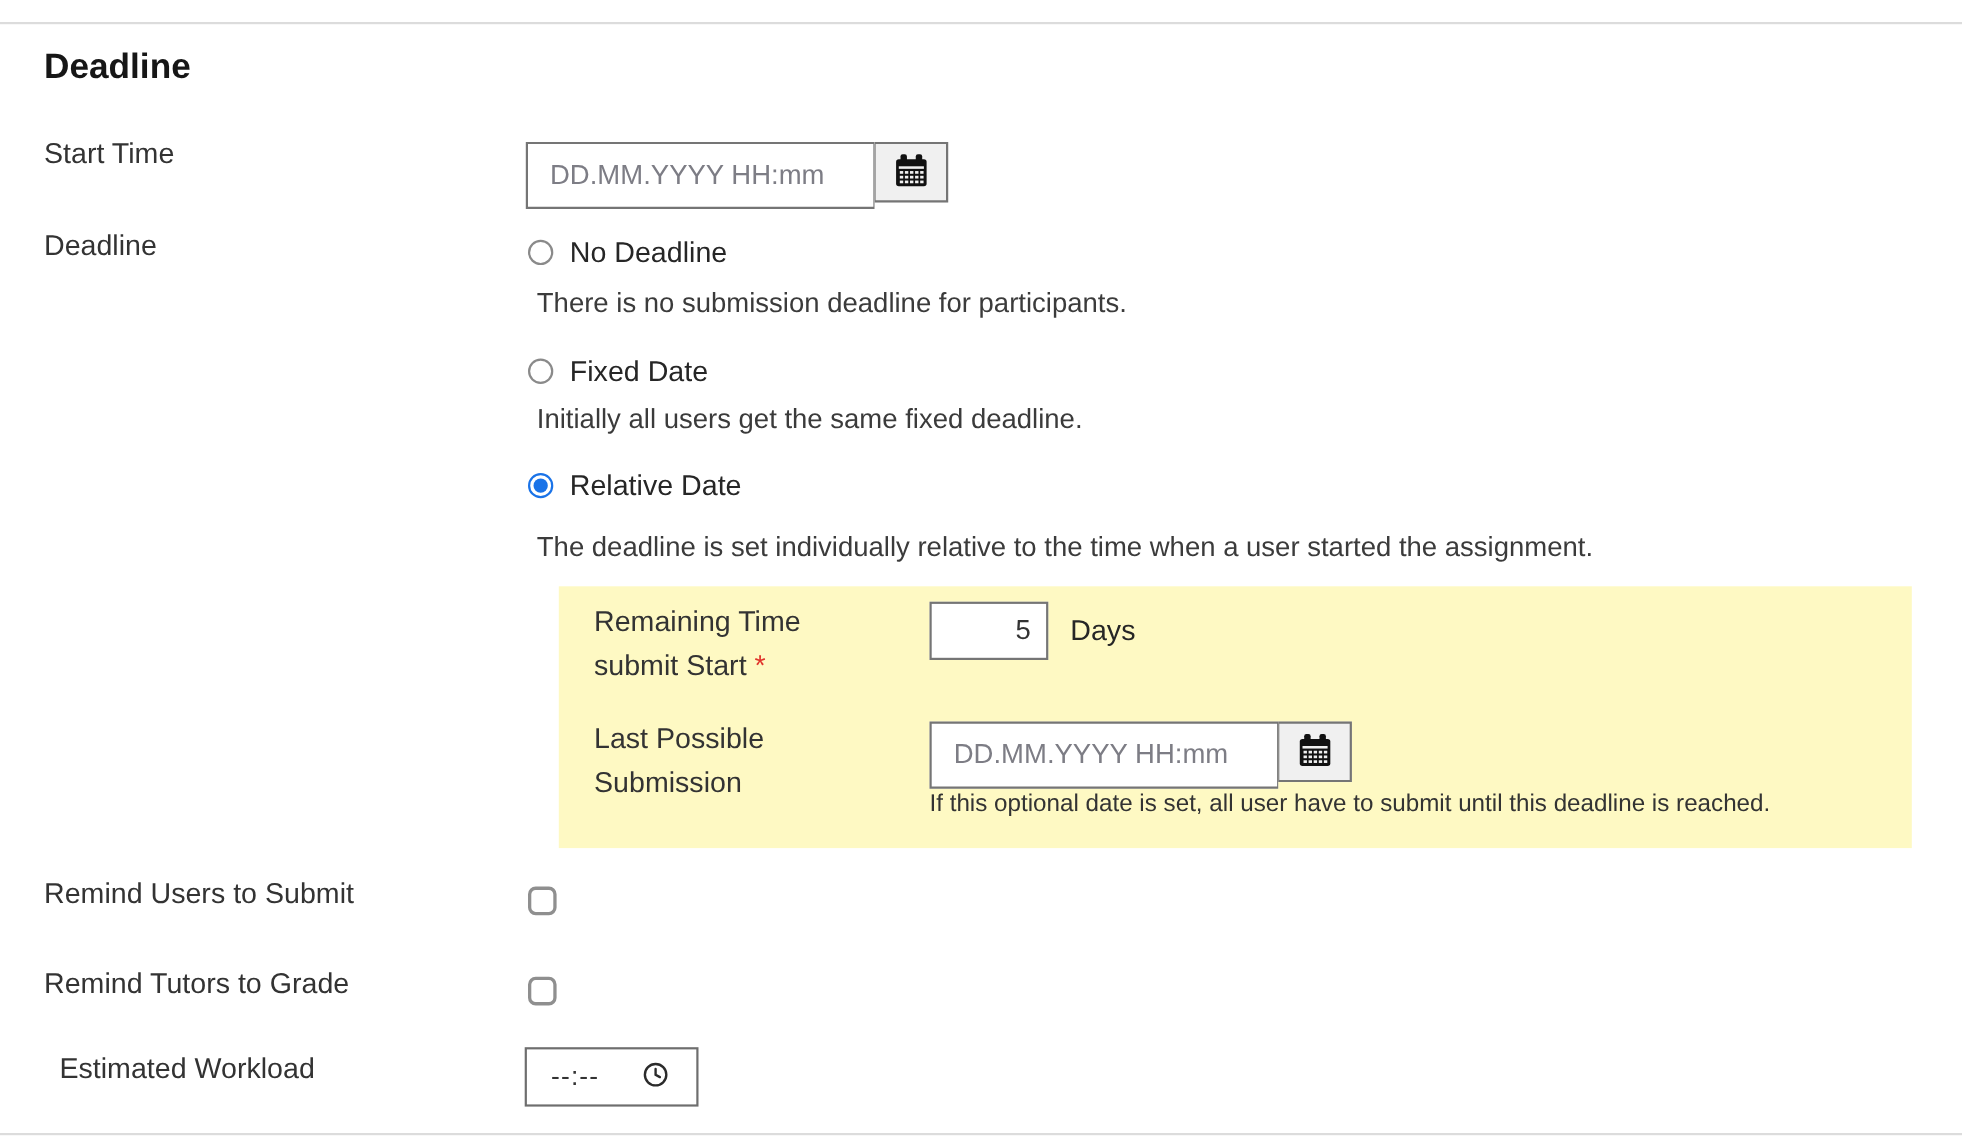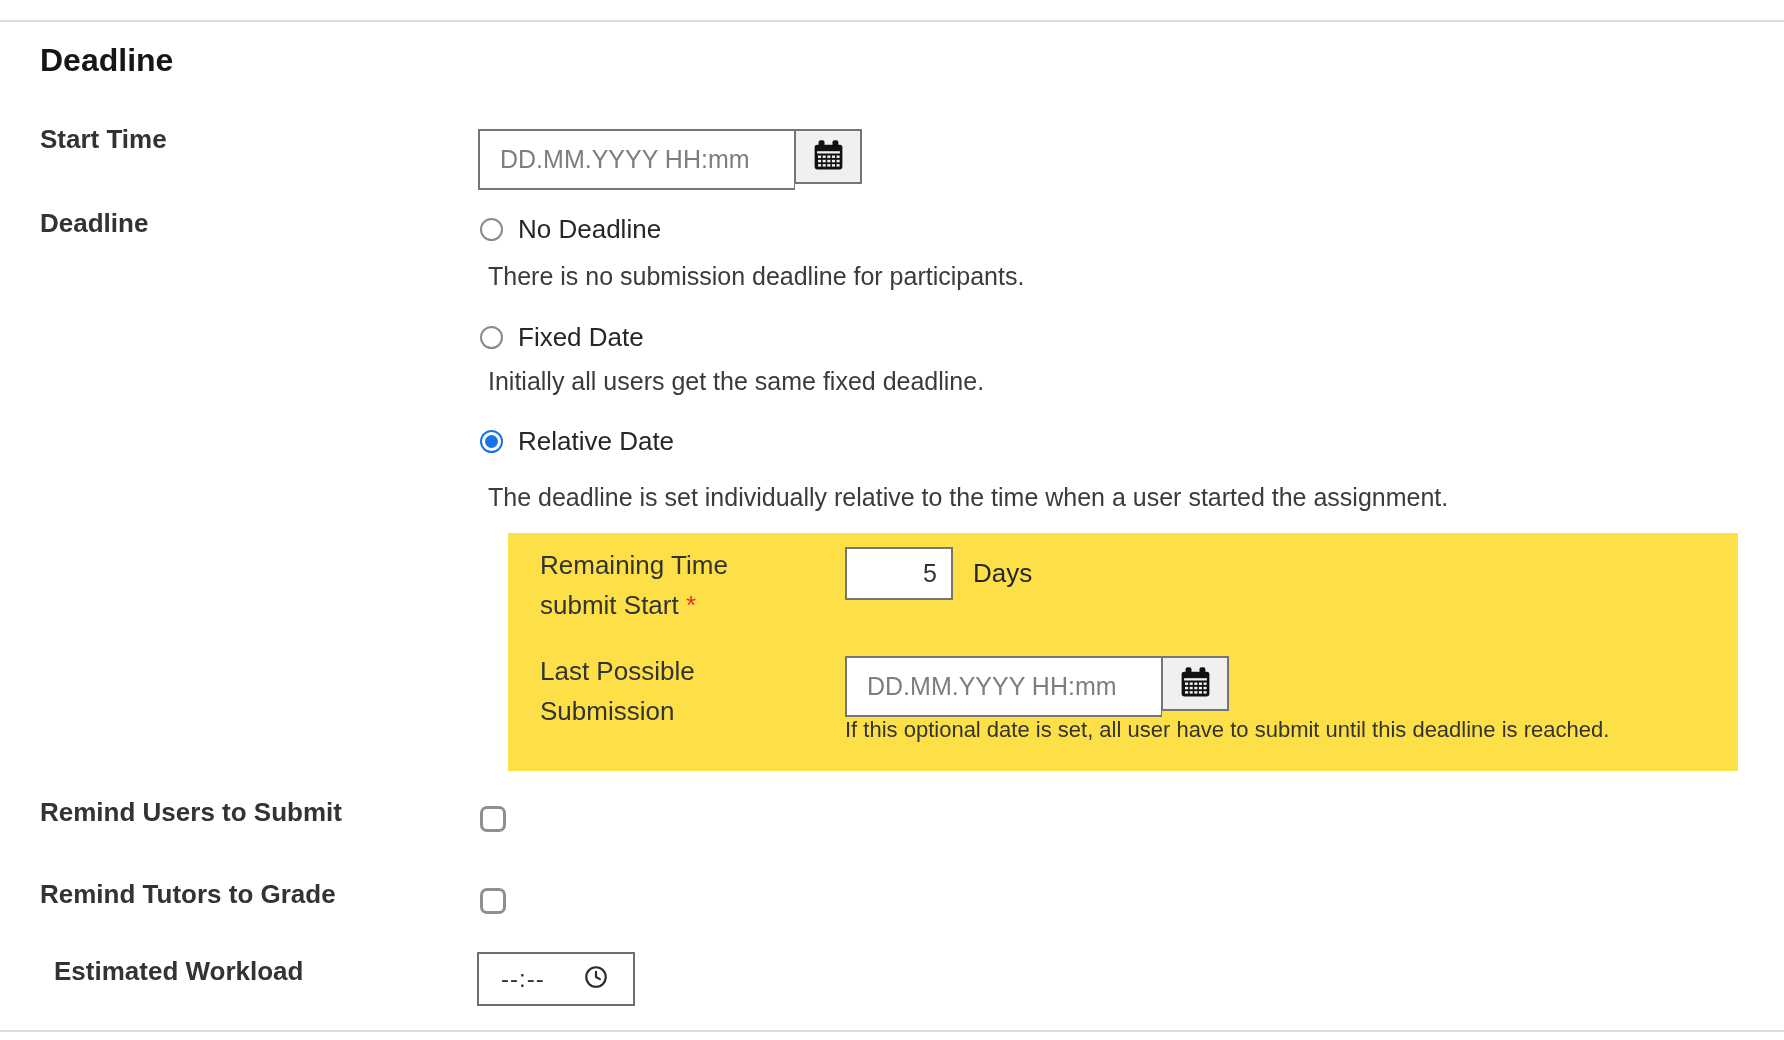--- a/index.html
+++ b/index.html
@@ -9,21 +9,21 @@
   }
   .hr { position:absolute; left:0; width:1784px; border-top:2px solid #dcdcdc; }
   .hr-top { top:20px; }
   .hr-bottom { top:1030px; }
 
   .heading {
     position:absolute; left:40px; top:42px;
     font-size:32px; font-weight:700; color:#161616;
   }
 
-  .flabel { position:absolute; left:40px; font-size:26px; color:#333333; white-space:nowrap;font-weight:bold; }
+  .flabel { position:absolute; left:40px; font-size:26px; color:#333333; white-space:nowrap; }
   .lbl-start   { top:124px; }
   .lbl-deadline{ top:208px; }
   .lbl-remind-users { top:797px; }
   .lbl-remind-tutors{ top:879px; }
   .lbl-workload{ top:956px; left:44px;margin-left:10px; }
 
   
   .dategroup { position:absolute; display:flex; height:55px; }
   .dg-start { left:478px; top:129px; }
   .dg-input {
@@ -50,21 +50,21 @@
   .radio.selected { border-color:#1a73e8; }
   .radio.selected::after {
     content:""; position:absolute; left:3px; top:3px; right:3px; bottom:3px;
     border-radius:50%; background:#1a73e8;
   }
   .radio-label { font-size:26px; color:#262626; white-space:nowrap; }
   .opt-desc { position:absolute; left:488px; font-size:25px; color:#3b3b3b; white-space:nowrap; }
   .desc-0 { top:262px; } .desc-1 { top:367px; } .desc-2 { top:483px; }
 
   
-  .panel { position:absolute; left:508px; top:533px; width:1230px; height:238px; background:#fde047; }
+  .panel { position:absolute; left:508px; top:533px; width:1230px; height:238px; background:#fef9c3; }
   .panel-label { position:absolute; left:32px; font-size:26px; color:#333333; line-height:40px; }
   .plbl-remaining { top:12px; }
   .plbl-last { top:118px; }
   .req { color:#e0342b; }
   .num-input {
     position:absolute; left:337px; top:14px; width:108px; height:53px; box-sizing:border-box;
     border:2px solid #757575; background:#fff; font-family:"Liberation Sans", sans-serif;
     font-size:25px; color:#333; text-align:right; padding-right:14px; outline:none;
   }
   .days-label { position:absolute; left:465px; top:14px; height:53px; display:flex; align-items:center;

